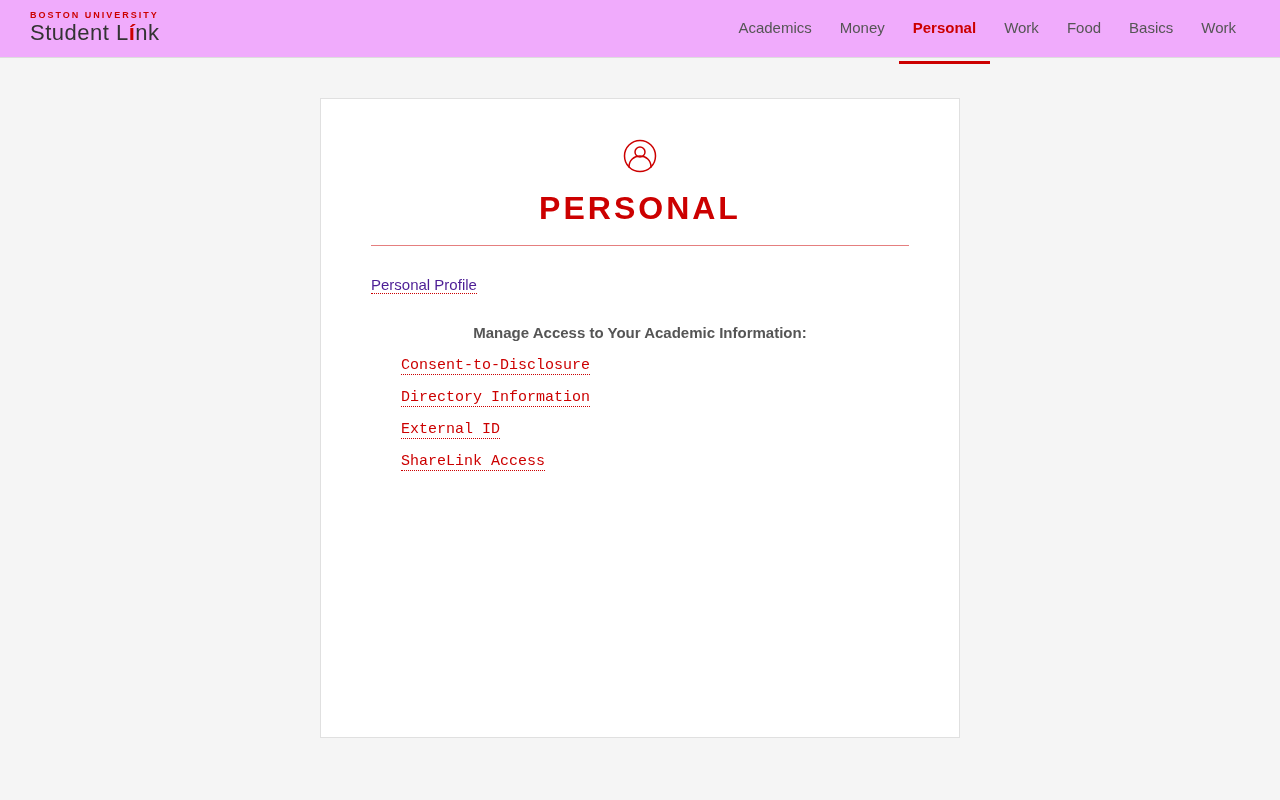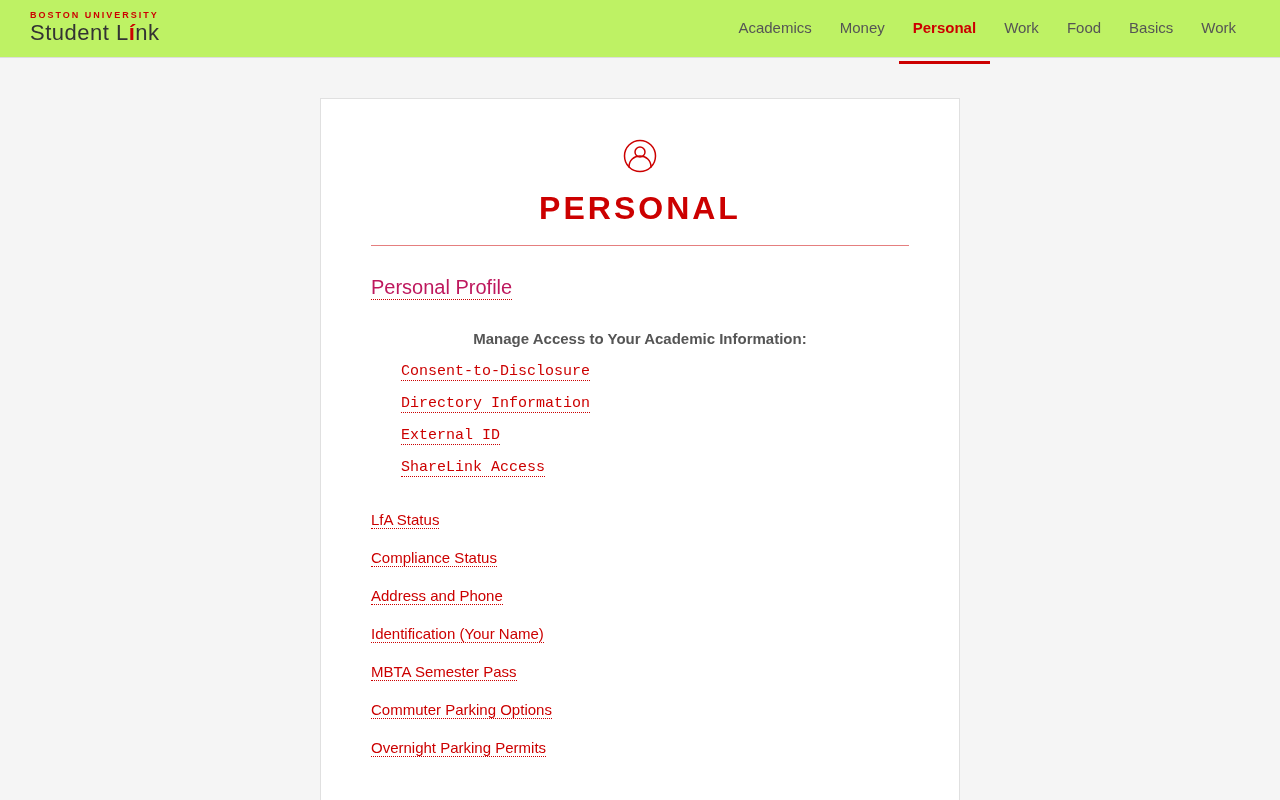--- a/index.html
+++ b/index.html
@@ -10,21 +10,21 @@
 
     body {
       font-family: 'Helvetica Neue', Helvetica, Arial, sans-serif;
       background-color: #f5f5f5;
       color: #444;
       font-size: 15px;
     }
 
     
     header {
-      background-color: #bef264;
+      background-color: #f0abfc;
       border-bottom: 1px solid #ddd;
       display: flex;
       align-items: center;
       padding: 0 30px;
       height: 58px;
       position: relative;
       z-index: 10;
     }
 
     .logo-area {
@@ -112,26 +112,26 @@
 
     .divider {
       border: none;
       border-top: 1px solid #c00;
       margin-bottom: 30px;
       opacity: 0.5;
     }
 
     .section-link {
       display: block;
-      color: #be185d;
+      color: #4c1d95;
       text-decoration: none;
       border-bottom: 1px dotted #c00;
       display: inline-block;
       margin-bottom: 20px;
-      font-size: 20px;
+      font-size: 15px;
     }
 
     .manage-heading {
       font-size: 15px;
       font-weight: 700;
       color: #555;
       margin-bottom: 16px;
       margin-top: 10px;
       text-align: center;
     }
@@ -199,23 +199,14 @@
 
     <div class="manage-heading">Manage Access to Your Academic Information:</div>
 
     <div class="sub-links">
       <a href="#">Consent-to-Disclosure</a><br>
       <a href="#">Directory Information</a><br>
       <a href="#">External ID</a><br>
       <a href="#">ShareLink Access</a>
     </div>
 
-    <div class="main-links">
-      <a href="#">LfA Status</a><br>
-      <a href="#">Compliance Status</a><br>
-      <a href="#">Address and Phone</a><br>
-      <a href="#">Identification (Your Name)</a><br>
-      <a href="#">MBTA Semester Pass</a><br>
-      <a href="#">Commuter Parking Options</a><br>
-      <a href="#">Overnight Parking Permits</a>
-    </div>
   </div>
 </main>
 
 </body></html>

